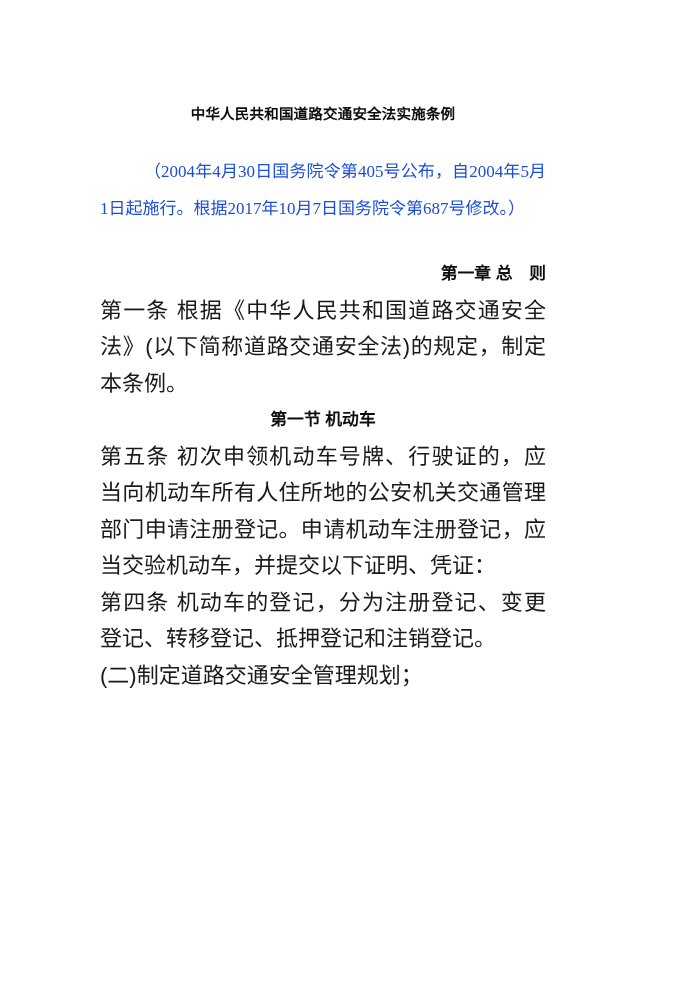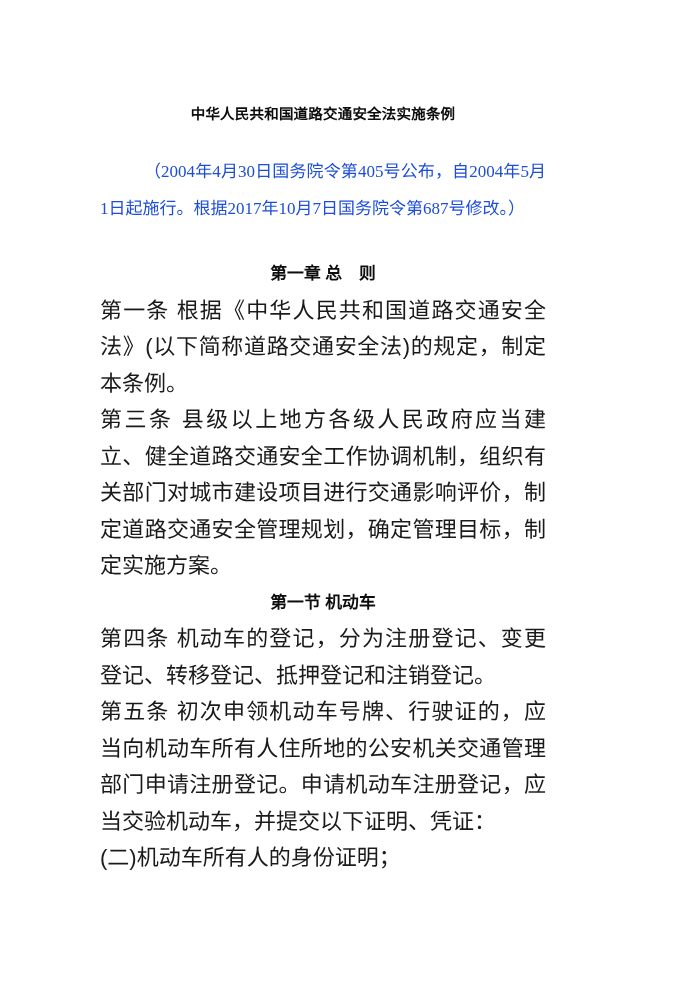--- a/index.html
+++ b/index.html
@@ -37,21 +37,21 @@
     color: #1d4ed8;
   }
   .heading {
     margin: 0;
     text-align: center;
     font-weight: bold;
     font-size: 16.8px;
     line-height: 36.5px;
     color: #0d0d0d;
   }
-  .heading.first-chapter { margin-top: 29px; }
+  .heading.first-chapter { margin-top: 29px; text-align: right; }
   .para {
     margin: 0;
     font-size: 22px;
     line-height: 36.5px;
     text-align: justify;
     text-justify: inter-ideograph;
     word-break: break-all;
     color: #1a1a1a;
   }
 </style>
@@ -63,26 +63,25 @@
 
     <h1 class="doc-title">中华人民共和国道路交通安全法实施条例</h1>
 
     <p class="preamble">（2004年4月30日国务院令第405号公布，自2004年5月1日起施行。根据2017年10月7日国务院令第687号修改。）</p>
 
     <h2 class="heading first-chapter">第一章 总　则</h2>
 
     <p class="para">第一条 根据《中华人民共和国道路交通安全法》(以下简称道路交通安全法)的规定，制定本条例。</p>
 
 
-    <p class="para">第三条 县级以上地方各级人民政府应当建立、健全道路交通安全工作协调机制，组织有关部门对城市建设项目进行交通影响评价，制定道路交通安全管理规划，确定管理目标，制定实施方案。</p>
 
 
     <h3 class="heading">第一节 机动车</h3>
 
+    <p class="para">第五条 初次申领机动车号牌、行驶证的，应当向机动车所有人住所地的公安机关交通管理部门申请注册登记。申请机动车注册登记，应当交验机动车，并提交以下证明、凭证：</p>
+
     <p class="para">第四条 机动车的登记，分为注册登记、变更登记、转移登记、抵押登记和注销登记。</p>
 
-    <p class="para">第五条 初次申领机动车号牌、行驶证的，应当向机动车所有人住所地的公安机关交通管理部门申请注册登记。申请机动车注册登记，应当交验机动车，并提交以下证明、凭证：</p>
 
-
-    <p class="para">(二)机动车所有人的身份证明；</p>
+    <p class="para">(二)制定道路交通安全管理规划；</p>
 
   </div>
 </div>
 
 </body></html>

